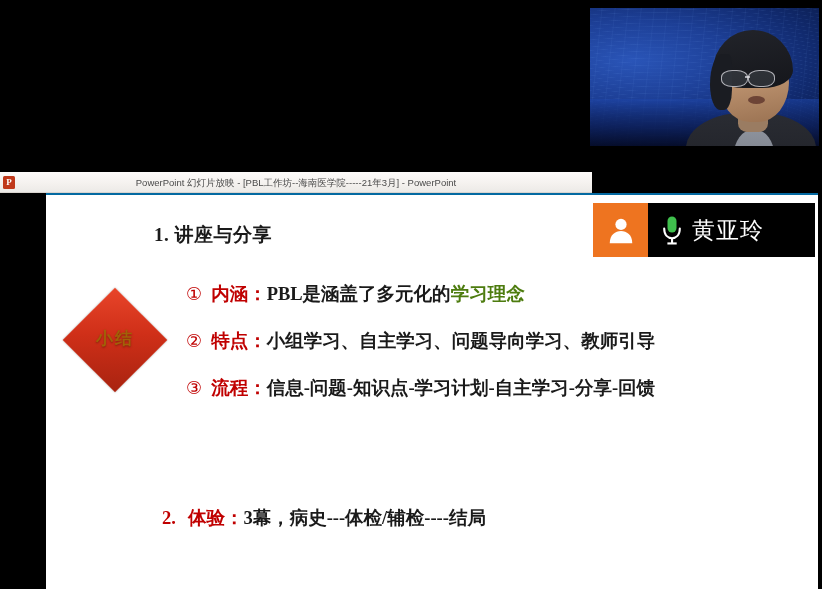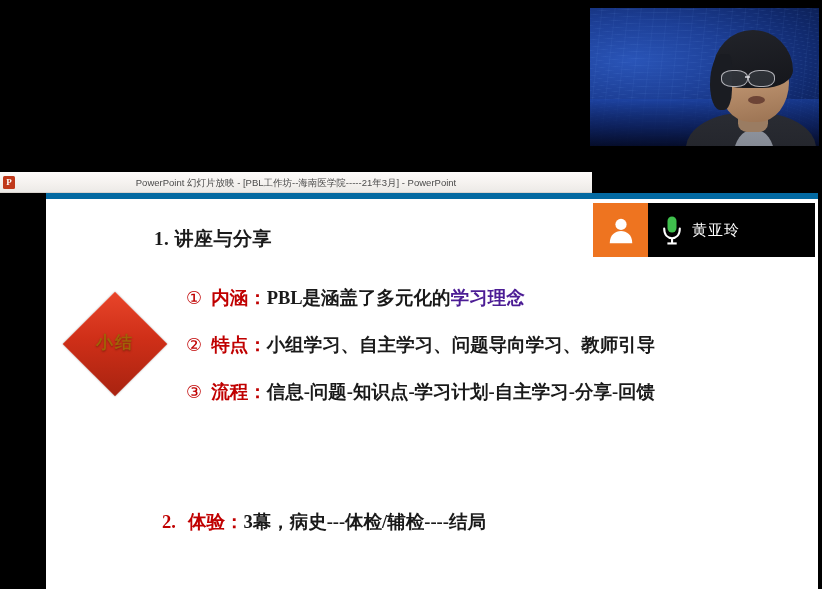--- a/index.html
+++ b/index.html
@@ -199,21 +199,21 @@
   }
 
   
   #slide {
     position: absolute;
     left: 46px;
     top: 193px;
     width: 772px;
     height: 396px;
     background: #ffffff;
-    border-top: 6px solid #0369a1;
+    border-top: 2px solid #0369a1;
     box-sizing: border-box;
     overflow: hidden;
   }
 
   
   #slide-heading {
     position: absolute;
     left: 108px;
     top: 27px;
     font-size: 19px;
@@ -268,21 +268,21 @@
   }
   .bullet-row .key {
     color: #c00000;
     font-family: Liberation Serif, serif;
   }
   .bullet-row .body {
     color: #1a1a1a;
     margin-top: 32px;
   }
   .bullet-row .hl {
-    color: #4c1d95;
+    color: #4d7c0f;
   }
   #row-1 { top: 86px; }
   #row-2 { top: 133px; }
   #row-3 { top: 180px; }
   #row-4 { top: 227px; }
 
   #row-summary {
     position: absolute;
     left: 116px;
     top: 274px;
@@ -318,21 +318,21 @@
   }
   #mic-icon {
     flex: 0 0 auto;
     margin-left: 13px;
     margin-right: 9px;
     display: flex;
     align-items: center;
   }
   #speaker-name {
     color: #ffffff;
-    font-size: 15px;
+    font-size: 23px;
     letter-spacing: 1px;
     white-space: nowrap;
   }
 </style>
 </head>
 <body>
 
 <div id="stage">
 
   <div id="webcam">

